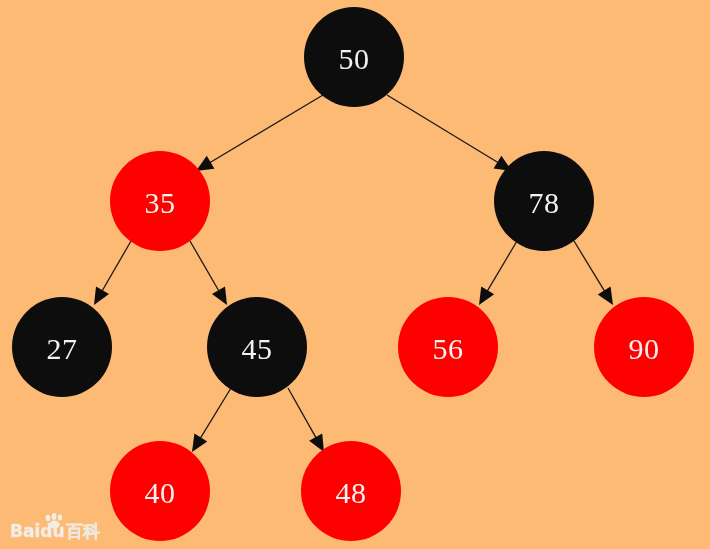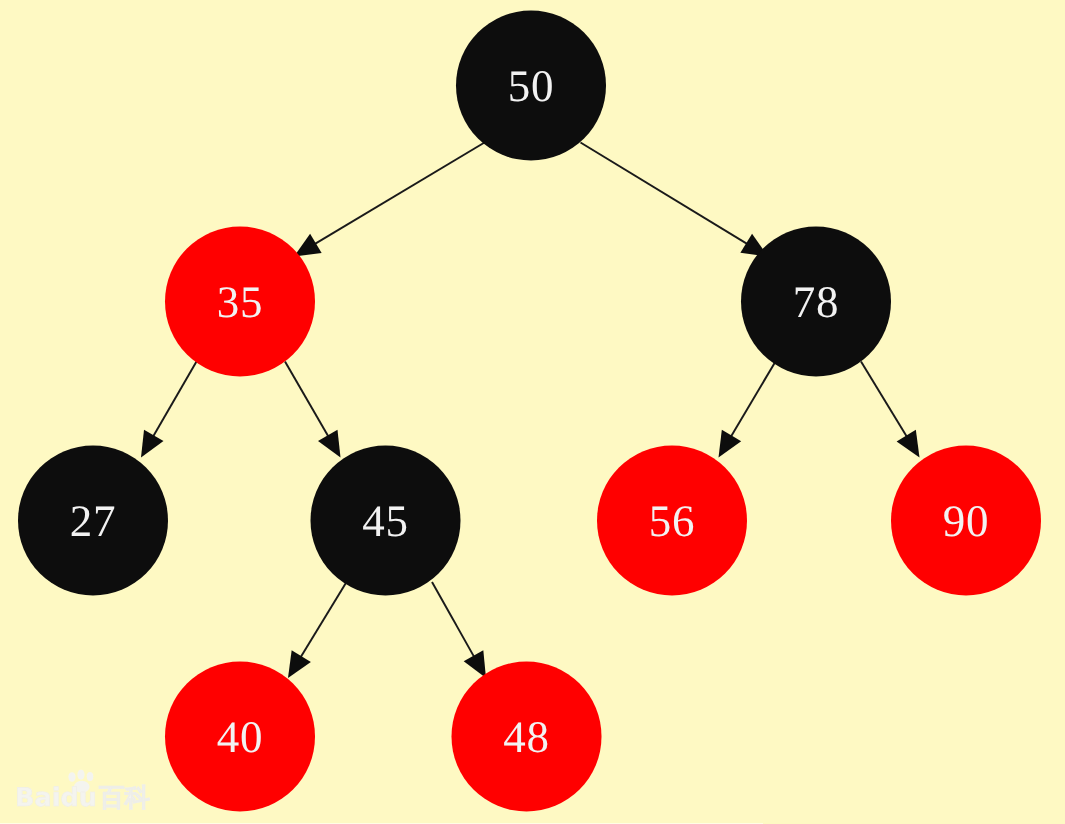--- a/index.html
+++ b/index.html
@@ -11,21 +11,21 @@
     width: 710px;
     height: 549px;
     overflow: hidden;
     font-family: "Liberation Serif", "DejaVu Serif", serif;
     position: relative;
   }
   #diagram-root {
     position: relative;
     width: 710px;
     height: 549px;
-    background: #fef9c3;
+    background: #fdba74;
   }
   #tree-svg {
     position: absolute;
     left: 0;
     top: 0;
     width: 710px;
     height: 549px;
     display: block;
   }
   .node-label {

